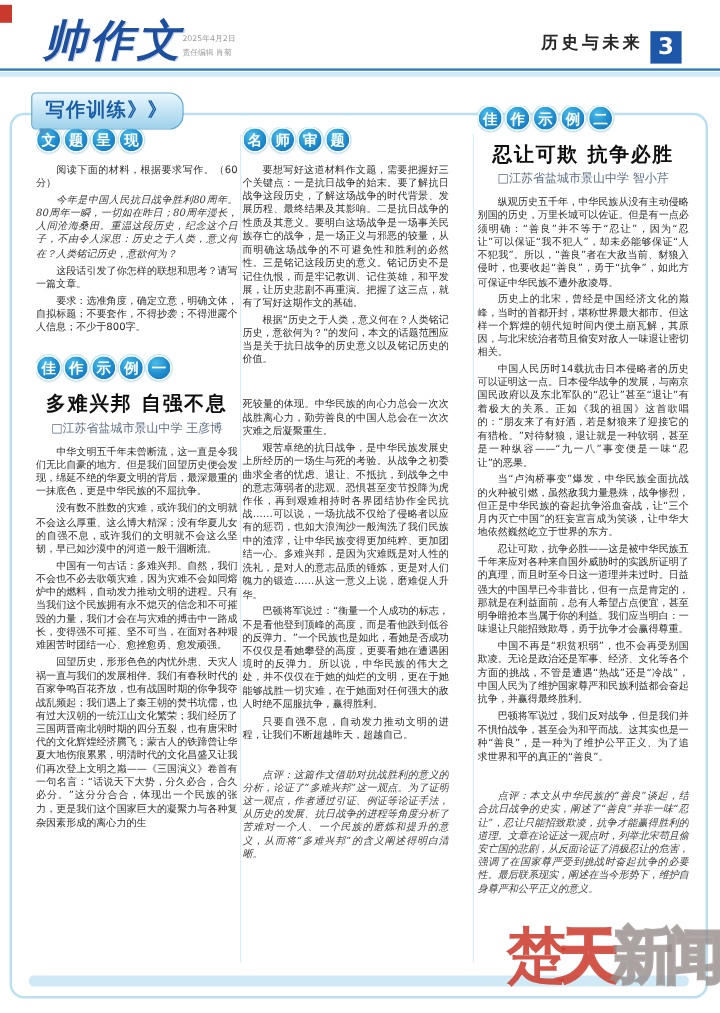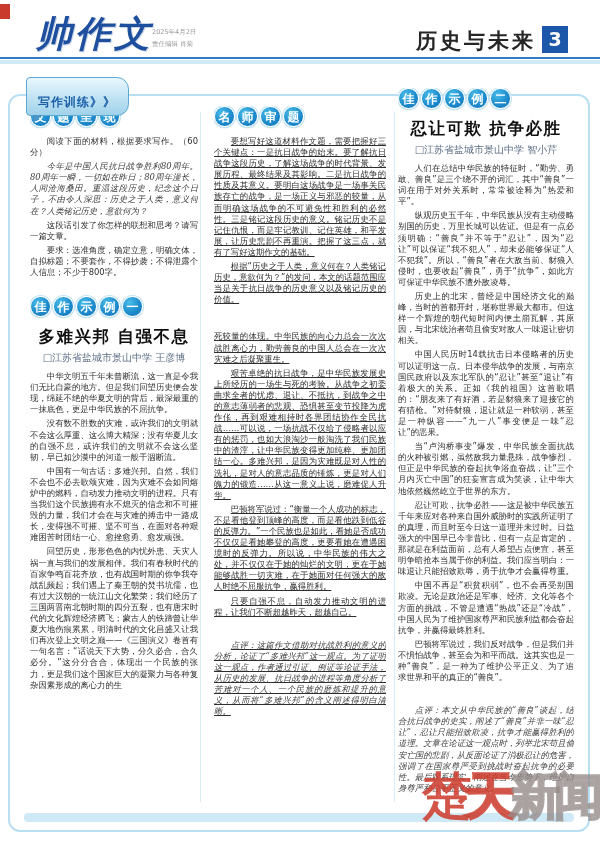--- a/index.html
+++ b/index.html
@@ -14,36 +14,36 @@
   .corner-mark { position:absolute; left:0; top:4px; width:10px; height:15px; background:#c9392c; }
   .masthead-logo {
     position:absolute; left:36px; top:10px;
     font-family:"DejaVu Serif","Liberation Serif",serif;
     font-style:italic; font-weight:bold; font-size:36px; letter-spacing:3px;
     color:#1d4f9e; text-shadow:1px 1px 0 rgba(29,79,158,.25);
   }
   .masthead-meta { position:absolute; left:152px; top:27px; font-size:6.5px; color:#9a9a9a; line-height:1.8; }
   .edition-title {
     position:absolute; right:64px; top:27px;
-    font-size:21px; font-weight:bold; color:#262626; letter-spacing:3px;
+    font-size:14px; font-weight:bold; color:#262626; letter-spacing:3px;
   }
   .page-number {
     position:absolute; right:32px; top:26px; width:26px; height:27px;
     background:#1c57a9; color:#fff; font-size:19px; font-weight:bold;
     text-align:center; line-height:27px;
   }
   .rule-dark  { position:absolute; left:0; top:57px; width:600px; height:2px; background:#2f7cbf; }
   .rule-light { position:absolute; left:0; top:60px; width:600px; height:4px; background:#cfe9f6; }
   
   .ribbon {
     position:absolute; left:26px; top:77px; z-index:3;
-    padding:16px 12px 4px 11px;
+    padding:4px 12px 4px 11px;
     background:linear-gradient(180deg,#eaf7fd 0%,#bfe2f3 55%,#9fd2ea 100%);
     border:1.5px solid #5fa8d2; border-radius:4px 12px 12px 4px;
-    color:#1b5fa8; font-weight:bold; font-size:12px; letter-spacing:1px;
+    color:#1b5fa8; font-weight:bold; font-size:16px; letter-spacing:1px;
   }
   .ribbon:after {
     content:""; position:absolute; left:6px; bottom:-8px;
     border-left:10px solid #4a94c6; border-bottom:8px solid transparent;
   }
   
   .frame {
     position:absolute; left:8px; top:94px; width:582px; height:738px;
     border:2px solid #b9dff2; border-radius:12px; background:#fff;
   }
@@ -55,21 +55,21 @@
   .badge .circle {
     display:inline-block; width:21px; height:21px; margin-right:2px;
     border-radius:50%;
     background:radial-gradient(circle at 35% 30%, #49bdea 0%, #1e8ccd 55%, #1170b8 100%);
     border:1px solid #ffffff; box-shadow:0 0 0 1px #bfe4f4, 0 1px 2px rgba(0,0,0,.18);
     color:#fff; font-size:12px; font-weight:bold; text-align:center; line-height:21px;
   }
   
   .col { position:absolute; font-size:8.4px; line-height:1.32; text-align:justify; overflow:hidden; }
   .col1 { left:30px;  top:106px; width:168px; height:710px; }
-  .col2 { left:214px; top:106px; width:172px; height:710px;text-decoration:underline; }
+  .col2 { left:202px; top:106px; width:172px; height:710px; }
   .col3 { left:398px; top:88px;  width:176px; height:736px; }
   .para { text-indent:2em; margin-bottom:3px; }
   .para.noindent { text-indent:0; }
   .para.kai { font-style:italic; font-family:"DejaVu Serif","Liberation Serif",serif; color:#3a3a3a; }
   .para.comment { font-style:italic; font-family:"DejaVu Serif","Liberation Serif",serif; color:#404040; }
   .paras.cont { display:block; margin-top:26px; }
   .paras.cmt  { display:block; margin-top:22px; }
   .badge.badge-ex1 { margin-top:18px; }
   .art-title {
     font-size:16.5px; font-weight:bold; color:#101010; letter-spacing:1.5px;
@@ -146,21 +146,20 @@
     <div class="paras cmt">
         <p class="para comment">点评：这篇作文借助对抗战胜利的意义的分析，论证了“多难兴邦”这一观点。为了证明这一观点，作者通过引证、例证等论证手法，从历史的发展、抗日战争的进程等角度分析了苦难对一个人、一个民族的磨炼和提升的意义，从而将“多难兴邦”的含义阐述得明白清晰。</p>
       </div>
   </div>
 
   <div class="col col3">
     <div class="badge"><span class="circle">佳</span><span class="circle">作</span><span class="circle">示</span><span class="circle">例</span><span class="circle">二</span></div>
     <h2 class="art-title">忍让可欺 抗争必胜</h2>
     <div class="author">□江苏省盐城市景山中学 智小芹</div>
     <div class="paras">
-        <p class="para">人们在总结中华民族的特征时，“勤劳、勇敢、善良”是三个绕不开的词汇，其中“善良”一词在用于对外关系时，常常被诠释为“热爱和平”。</p>
         <p class="para">纵观历史五千年，中华民族从没有主动侵略别国的历史，万里长城可以佐证。但是有一点必须明确：“善良”并不等于“忍让”，因为“忍让”可以保证“我不犯人”，却未必能够保证“人不犯我”。所以，“善良”者在大敌当前、豺狼入侵时，也要收起“善良”，勇于“抗争”，如此方可保证中华民族不遭外敌凌辱。</p>
         <p class="para">历史上的北宋，曾经是中国经济文化的巅峰，当时的首都开封，堪称世界最大都市。但这样一个辉煌的朝代短时间内便土崩瓦解，其原因，与北宋统治者苟且偷安对敌人一味退让密切相关。</p>
         <p class="para">中国人民历时14载抗击日本侵略者的历史可以证明这一点。日本侵华战争的发展，与南京国民政府以及东北军队的“忍让”甚至“退让”有着极大的关系。正如《我的祖国》这首歌唱的：“朋友来了有好酒，若是豺狼来了迎接它的有猎枪。”对待豺狼，退让就是一种软弱，甚至是一种纵容——“九一八”事变便是一味“忍让”的恶果。</p>
         <p class="para">当“卢沟桥事变”爆发，中华民族全面抗战的火种被引燃，虽然敌我力量悬殊，战争惨烈，但正是中华民族的奋起抗争浴血奋战，让“三个月内灭亡中国”的狂妄宣言成为笑谈，让中华大地依然巍然屹立于世界的东方。</p>
         <p class="para">忍让可欺，抗争必胜——这是被中华民族五千年来应对各种来自国外威胁时的实践所证明了的真理，而且时至今日这一道理并未过时。日益强大的中国早已今非昔比，但有一点是肯定的，那就是在利益面前，总有人希望占点便宜，甚至明争暗抢本当属于你的利益。我们应当明白：一味退让只能招致欺辱，勇于抗争才会赢得尊重。</p>
         <p class="para">中国不再是“积贫积弱”，也不会再受别国欺凌。无论是政治还是军事、经济、文化等各个方面的挑战，不管是遭遇“热战”还是“冷战”，中国人民为了维护国家尊严和民族利益都会奋起抗争，并赢得最终胜利。</p>
         <p class="para">巴顿将军说过，我们反对战争，但是我们并不惧怕战争，甚至会为和平而战。这其实也是一种“善良”，是一种为了维护公平正义、为了追求世界和平的真正的“善良”。</p>
       </div>
     <div class="paras cmt">
         <p class="para comment">点评：本文从中华民族的“善良”谈起，结合抗日战争的史实，阐述了“善良”并非一味“忍让”，忍让只能招致欺凌，抗争才能赢得胜利的道理。文章在论证这一观点时，列举北宋苟且偷安亡国的悲剧，从反面论证了消极忍让的危害，强调了在国家尊严受到挑战时奋起抗争的必要性。最后联系现实，阐述在当今形势下，维护自身尊严和公平正义的意义。</p>

